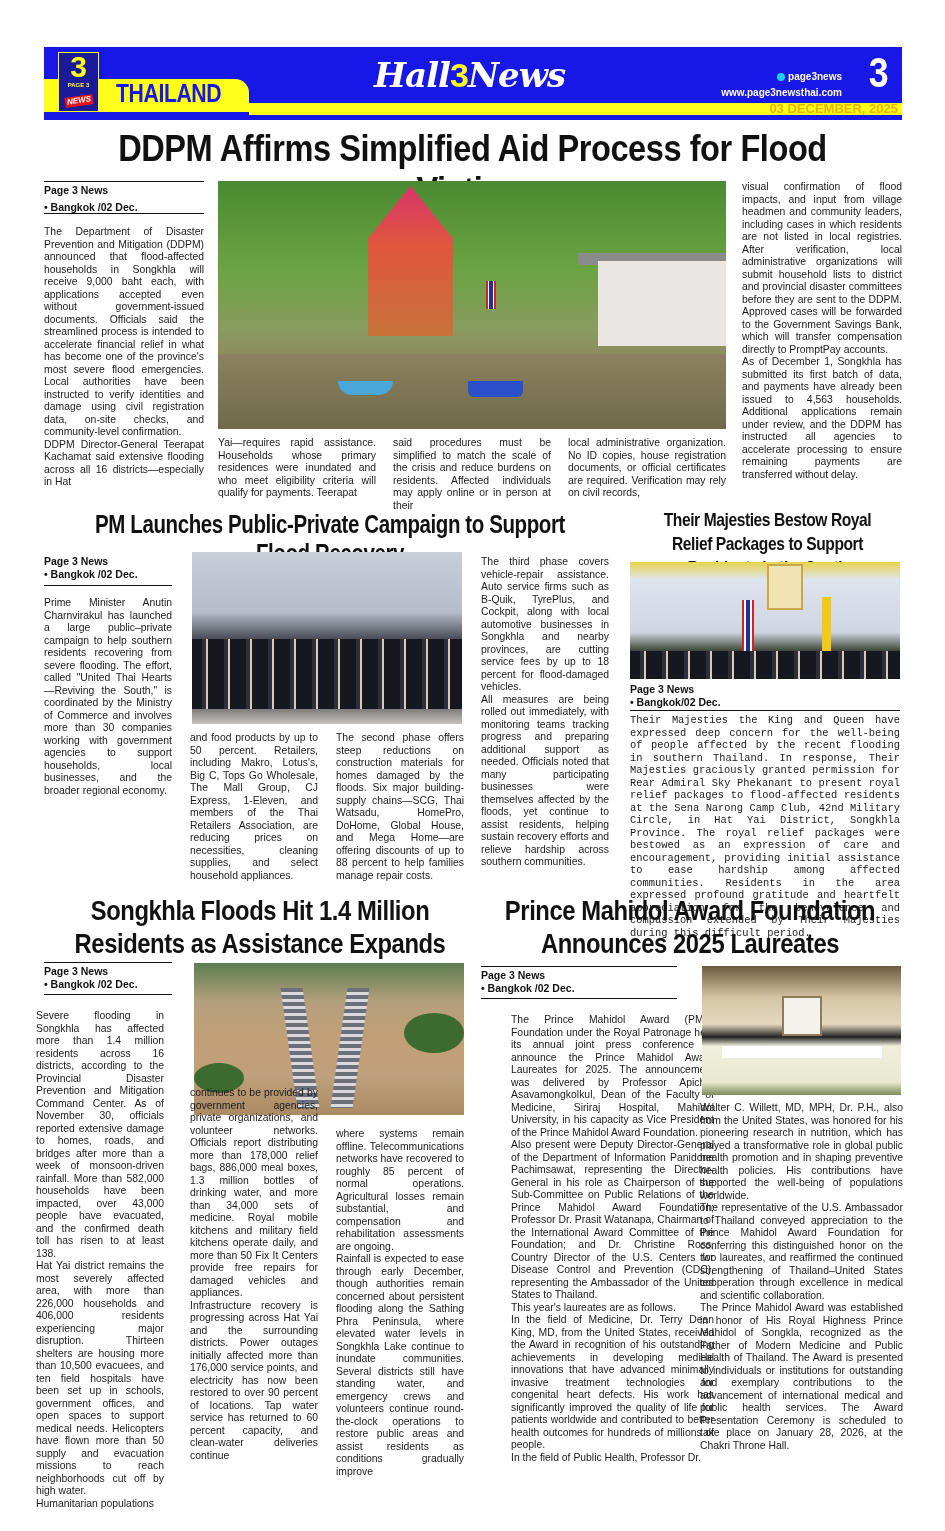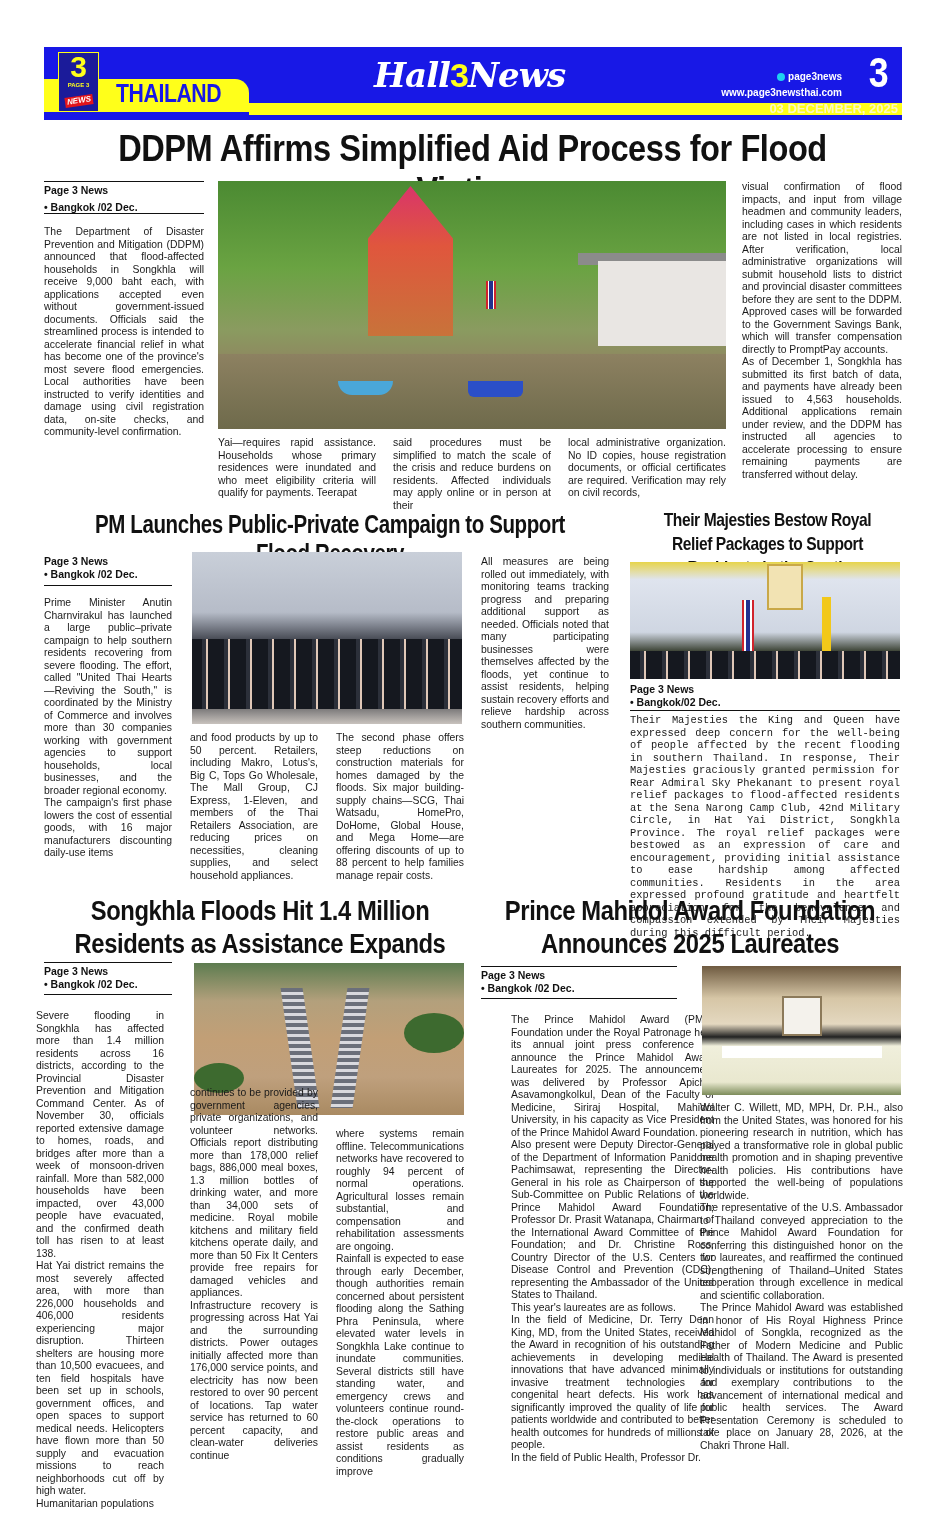--- a/index.html
+++ b/index.html
@@ -14,21 +14,21 @@
 .logo-3 { font-family: "Liberation Sans", sans-serif; font-weight: 900; font-size: 30px; line-height: 28px; color: #ffff1a; }
 .logo-p3 { font-size: 6px; font-weight: bold; color: #ffff1a; line-height: 8px; }
 .logo-news { font-size: 8px; font-style: italic; font-weight: bold; color: #fff; background: #e3141b; display: inline-block; padding: 0 2px; transform: rotate(-8deg); line-height: 10px; }
 .thailand { position: absolute; left: 72px; top: 32px; font-size: 25px; font-weight: bold; color: #1818e6; letter-spacing: -0.5px; transform: scaleX(0.85); transform-origin: left; }
 .brand { position: absolute; left: 330px; top: 8px; font-family: "DejaVu Serif", serif; font-size: 34px; color: #fff; font-weight: bold; font-style: italic; letter-spacing: -1px; }
 .brand .three { color: #ffff1a; font-family: "Liberation Sans", sans-serif; font-weight: 900; font-style: normal; }
 .mh-social { position: absolute; right: 60px; top: 24px; font-size: 10px; color: #fff; font-weight: bold; }
 .mh-dot { display: inline-block; width: 8px; height: 8px; border-radius: 50%; background: #1ed0f0; margin-right: 3px; vertical-align: middle; }
 .mh-url { position: absolute; right: 60px; top: 40px; font-size: 10px; color: #fff; font-weight: bold; }
 .mh-pagenum { position: absolute; right: 12px; top: 2px; font-size: 42px; font-weight: bold; color: #fff; transform: scaleX(0.85); }
-.mh-date { position: absolute; right: 4px; top: 55px; font-size: 13px; font-weight: bold; color: #fef9c3; line-height: 13px; }
+.mh-date { position: absolute; right: 4px; top: 55px; font-size: 13px; font-weight: bold; color: #eab308; line-height: 13px; }
 
 
 .headline { position: absolute; font-family: "Liberation Sans", sans-serif; font-weight: bold; color: #111; text-align: center; transform-origin: center; letter-spacing: -0.5px; }
 .h-main { left: 20px; top: 128px; width: 905px; font-size: 37px; transform: scaleX(0.88); }
 .h-pm { left: 40px; top: 510px; width: 580px; font-size: 25px; transform: scaleX(0.82); }
 .h-royal { left: 625px; top: 508px; width: 285px; font-size: 19px; line-height: 24px; transform: scaleX(0.82); }
 .h-songkhla { left: 40px; top: 894px; width: 440px; font-size: 28px; line-height: 33px; transform: scaleX(0.85); }
 .h-pma { left: 470px; top: 894px; width: 440px; font-size: 28px; line-height: 33px; transform: scaleX(0.85); }
 
 
@@ -81,20 +81,21 @@
   <div class="mh-date">03 DECEMBER, 2025</div>
 </header>
 
 <h1 class="headline h-main">DDPM Affirms Simplified Aid Process for Flood Victims</h1>
 <div class="byline" style="left:44px;top:181px;width:160px;height:33px;padding-top:2px;">
   <div class="src">Page 3 News</div>
   <div class="loc" style="margin-top:4px;">• Bangkok /02 Dec.</div>
 </div>
 <div class="col" style="left:44px;top:226px;width:160px;">
   <p>The Department of Disaster Prevention and Mitigation (DDPM) announced that flood-affected households in Songkhla will receive 9,000 baht each, with applications accepted even without government-issued documents. Officials said the streamlined process is intended to accelerate financial relief in what has become one of the province's most severe flood emergencies. Local authorities have been instructed to verify identities and damage using civil registration data, on-site checks, and community-level confirmation.</p>
+  <p>DDPM Director-General Teerapat Kachamat said extensive flooding across all 16 districts—especially in Hat</p>
 </div>
 <div class="photo photo-flood" style="left:218px;top:181px;width:508px;height:248px;">
   <div class="temple"></div>
   <div class="house-roof"></div>
   <div class="house"></div>
   <div class="flag" style="left:268px;top:100px;"></div>
   <div class="water"></div>
   <div class="boat1"></div>
   <div class="boat2"></div>
 </div>
@@ -112,32 +113,32 @@
   <p>As of December 1, Songkhla has submitted its first batch of data, and payments have already been issued to 4,563 households. Additional applications remain under review, and the DDPM has instructed all agencies to accelerate processing to ensure remaining payments are transferred without delay.</p>
 </div>
 
 <h2 class="headline h-pm">PM Launches Public-Private Campaign to Support Flood Recovery</h2>
 <div class="byline" style="left:44px;top:553px;width:128px;height:33px;border-top:none;padding-top:2px;">
   <div class="src">Page 3 News</div>
   <div class="loc">• Bangkok /02 Dec.</div>
 </div>
 <div class="col" style="left:44px;top:597px;width:128px;">
   <p>Prime Minister Anutin Charnvirakul has launched a large public–private campaign to help southern residents recovering from severe flooding. The effort, called "United Thai Hearts—Reviving the South," is coordinated by the Ministry of Commerce and involves more than 30 companies working with government agencies to support households, local businesses, and the broader regional economy.</p>
-  <p>The campaign's first phase lowers the cost of essential goods, with 16 major manufacturers discounting daily-use items</p>
 </div>
 <div class="photo photo-pm" style="left:192px;top:552px;width:270px;height:172px;">
   <div class="crowd"></div>
 </div>
 <div class="col" style="left:190px;top:732px;width:128px;">
   <p>and food products by up to 50 percent. Retailers, including Makro, Lotus's, Big C, Tops Go Wholesale, The Mall Group, CJ Express, 1-Eleven, and members of the Thai Retailers Association, are reducing prices on necessities, cleaning supplies, and select household appliances.</p>
 </div>
 <div class="col" style="left:336px;top:732px;width:128px;">
   <p>The second phase offers steep reductions on construction materials for homes damaged by the floods. Six major building-supply chains—SCG, Thai Watsadu, HomePro, DoHome, Global House, and Mega Home—are offering discounts of up to 88 percent to help families manage repair costs.</p>
 </div>
 <div class="col" style="left:481px;top:556px;width:128px;">
+  <p>The third phase covers vehicle-repair assistance. Auto service firms such as B-Quik, TyrePlus, and Cockpit, along with local automotive businesses in Songkhla and nearby provinces, are cutting service fees by up to 18 percent for flood-damaged vehicles.</p>
   <p>All measures are being rolled out immediately, with monitoring teams tracking progress and preparing additional support as needed. Officials noted that many participating businesses were themselves affected by the floods, yet continue to assist residents, helping sustain recovery efforts and relieve hardship across southern communities.</p>
 </div>
 
 <h2 class="headline h-royal">Their Majesties Bestow Royal Relief Packages to Support Residents in the South</h2>
 <div class="photo photo-royal" style="left:630px;top:562px;width:270px;height:117px;">
   <div class="portrait"></div>
   <div class="flag" style="left:112px;top:38px;height:55px;width:12px;"></div>
   <div class="stand-flag" style="left:192px;"></div>
   <div class="crowd" style="bottom:0;height:28px;"></div>
 </div>
@@ -163,21 +164,21 @@
   <div style="position:absolute;left:95px;top:25px;width:22px;height:120px;background:repeating-linear-gradient(180deg,#6b6f7a 0 4px,#d9d9de 4px 7px);transform:skewX(8deg);"></div>
   <div style="position:absolute;left:145px;top:25px;width:22px;height:120px;background:repeating-linear-gradient(180deg,#6b6f7a 0 4px,#d9d9de 4px 7px);transform:skewX(-8deg);"></div>
   <div style="position:absolute;left:0;top:100px;width:50px;height:30px;background:#3d6a2f;border-radius:50%;"></div>
   <div style="position:absolute;right:0;top:50px;width:60px;height:40px;background:#3d6a2f;border-radius:50%;"></div>
 </div>
 <div class="col" style="left:190px;top:1087px;width:128px;">
   <p>continues to be provided by government agencies, private organizations, and volunteer networks. Officials report distributing more than 178,000 relief bags, 886,000 meal boxes, 1.3 million bottles of drinking water, and more than 34,000 sets of medicine. Royal mobile kitchens and military field kitchens operate daily, and more than 50 Fix It Centers provide free repairs for damaged vehicles and appliances.</p>
   <p>Infrastructure recovery is progressing across Hat Yai and the surrounding districts. Power outages initially affected more than 176,000 service points, and electricity has now been restored to over 90 percent of locations. Tap water service has returned to 60 percent capacity, and clean-water deliveries continue</p>
 </div>
 <div class="col" style="left:336px;top:1128px;width:128px;">
-  <p>where systems remain offline. Telecommunications networks have recovered to roughly 94 percent of normal operations. Agricultural losses remain substantial, and compensation and rehabilitation assessments are ongoing.</p>
+  <p>where systems remain offline. Telecommunications networks have recovered to roughly 85 percent of normal operations. Agricultural losses remain substantial, and compensation and rehabilitation assessments are ongoing.</p>
   <p>Rainfall is expected to ease through early December, though authorities remain concerned about persistent flooding along the Sathing Phra Peninsula, where elevated water levels in Songkhla Lake continue to inundate communities. Several districts still have standing water, and emergency crews and volunteers continue round-the-clock operations to restore public areas and assist residents as conditions gradually improve</p>
 </div>
 
 <h2 class="headline h-pma">Prince Mahidol Award Foundation Announces 2025 Laureates</h2>
 <div class="byline" style="left:481px;top:966px;width:196px;height:33px;padding-top:2px;">
   <div class="src">Page 3 News</div>
   <div class="loc">• Bangkok /02 Dec.</div>
 </div>
 <div class="col" style="left:481px;top:1014px;width:203px;margin-left:30px;">
   <p>The Prince Mahidol Award (PMA) Foundation under the Royal Patronage held its annual joint press conference to announce the Prince Mahidol Award Laureates for 2025. The announcement was delivered by Professor Apichat Asavamongkolkul, Dean of the Faculty of Medicine, Siriraj Hospital, Mahidol University, in his capacity as Vice President of the Prince Mahidol Award Foundation.</p>

